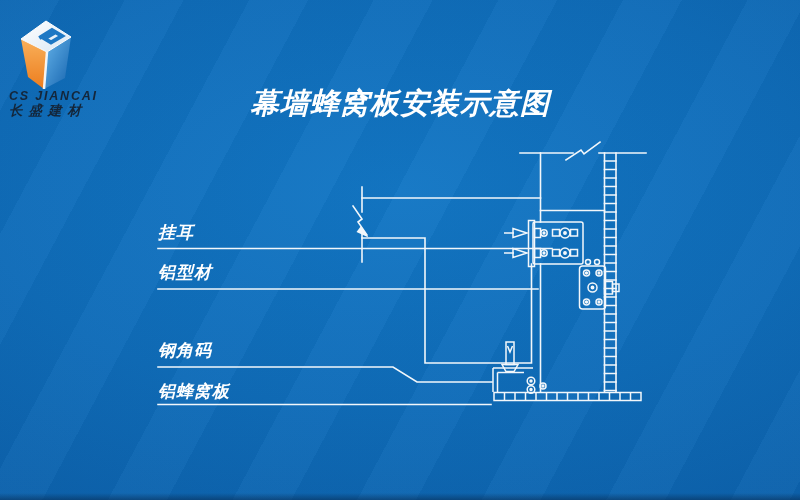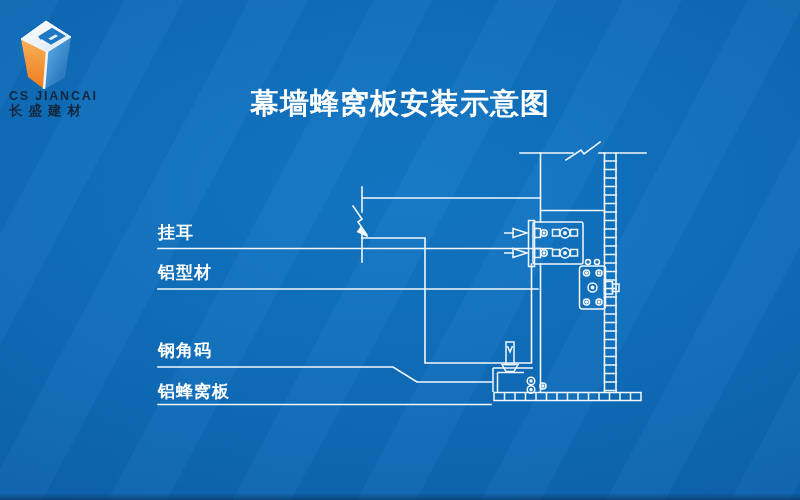--- a/index.html
+++ b/index.html
@@ -2,20 +2,21 @@
 <html><head>
 <meta charset="utf-8">
 <style>
   html,body{margin:0;padding:0;}
   body{font-family:"Liberation Sans","DejaVu Sans",sans-serif;}
   .stage{
     position:relative;width:800px;height:500px;overflow:hidden;
     background:
       repeating-linear-gradient(118deg, rgba(255,255,255,0.025) 0 52px, rgba(0,20,40,0.03) 52px 110px),
       radial-gradient(ellipse 130% 110% at 50% 38%, #1377c5 0%, #0f6cb8 40%, #0c60aa 72%, #0a58a0 100%);
+    font-style: italic;
   }
   .bottom-shade{
     position:absolute;left:0;right:0;bottom:0;height:7px;
     background:linear-gradient(180deg, rgba(8,58,105,0) 0%, rgba(7,45,85,0.55) 100%);
   }
   .title{
     position:absolute;left:0;top:84px;width:800px;
     text-align:center;color:#ffffff;font-size:29px;font-weight:700;
     letter-spacing:1px;white-space:nowrap;
   }

